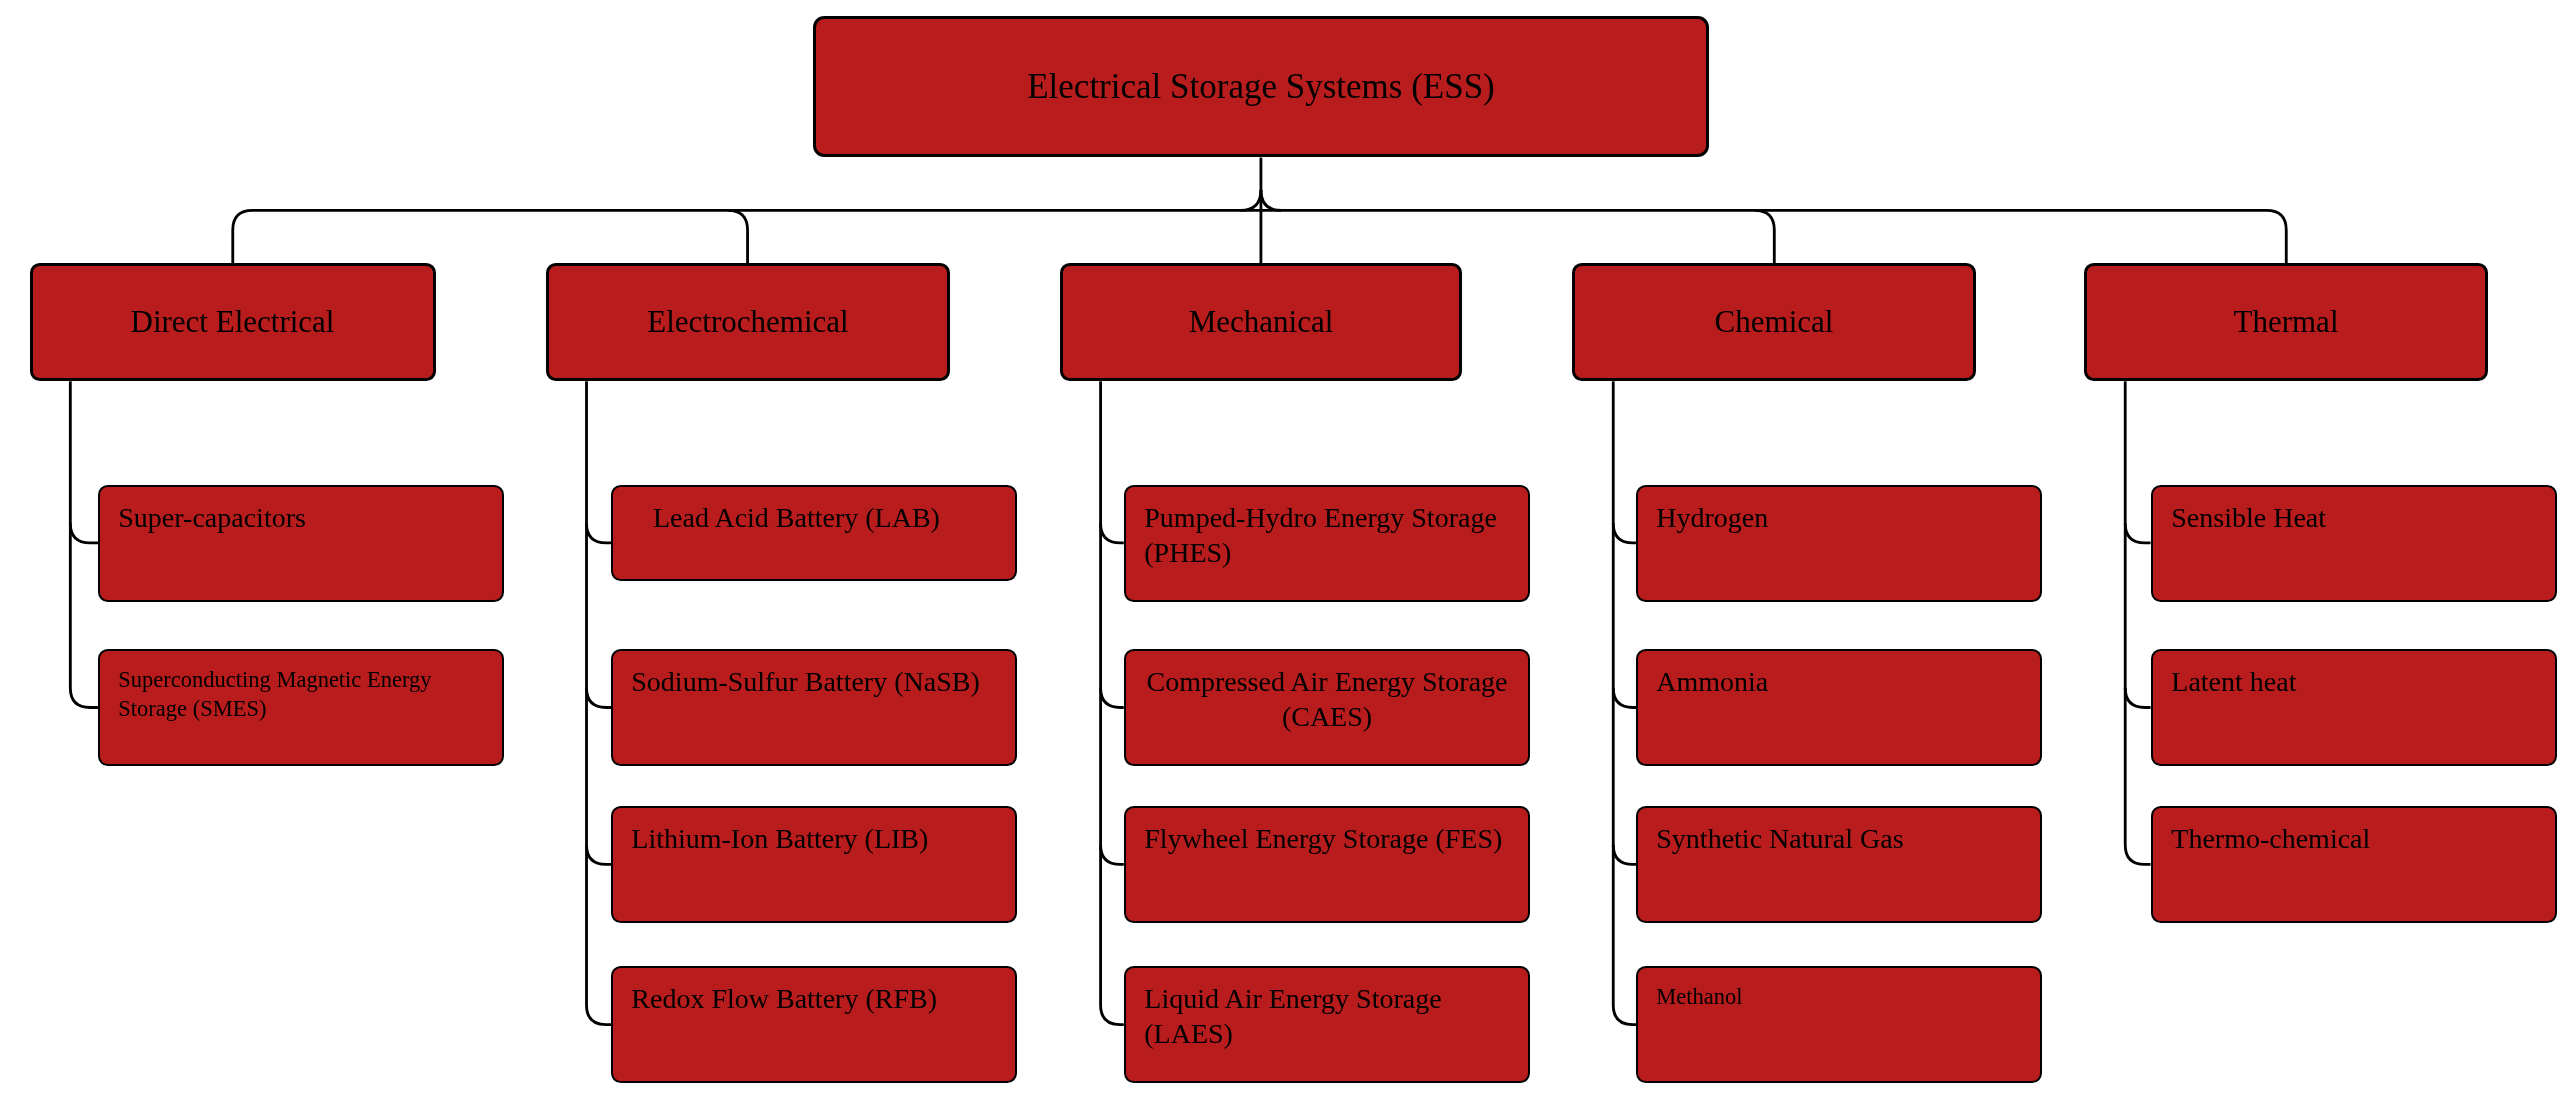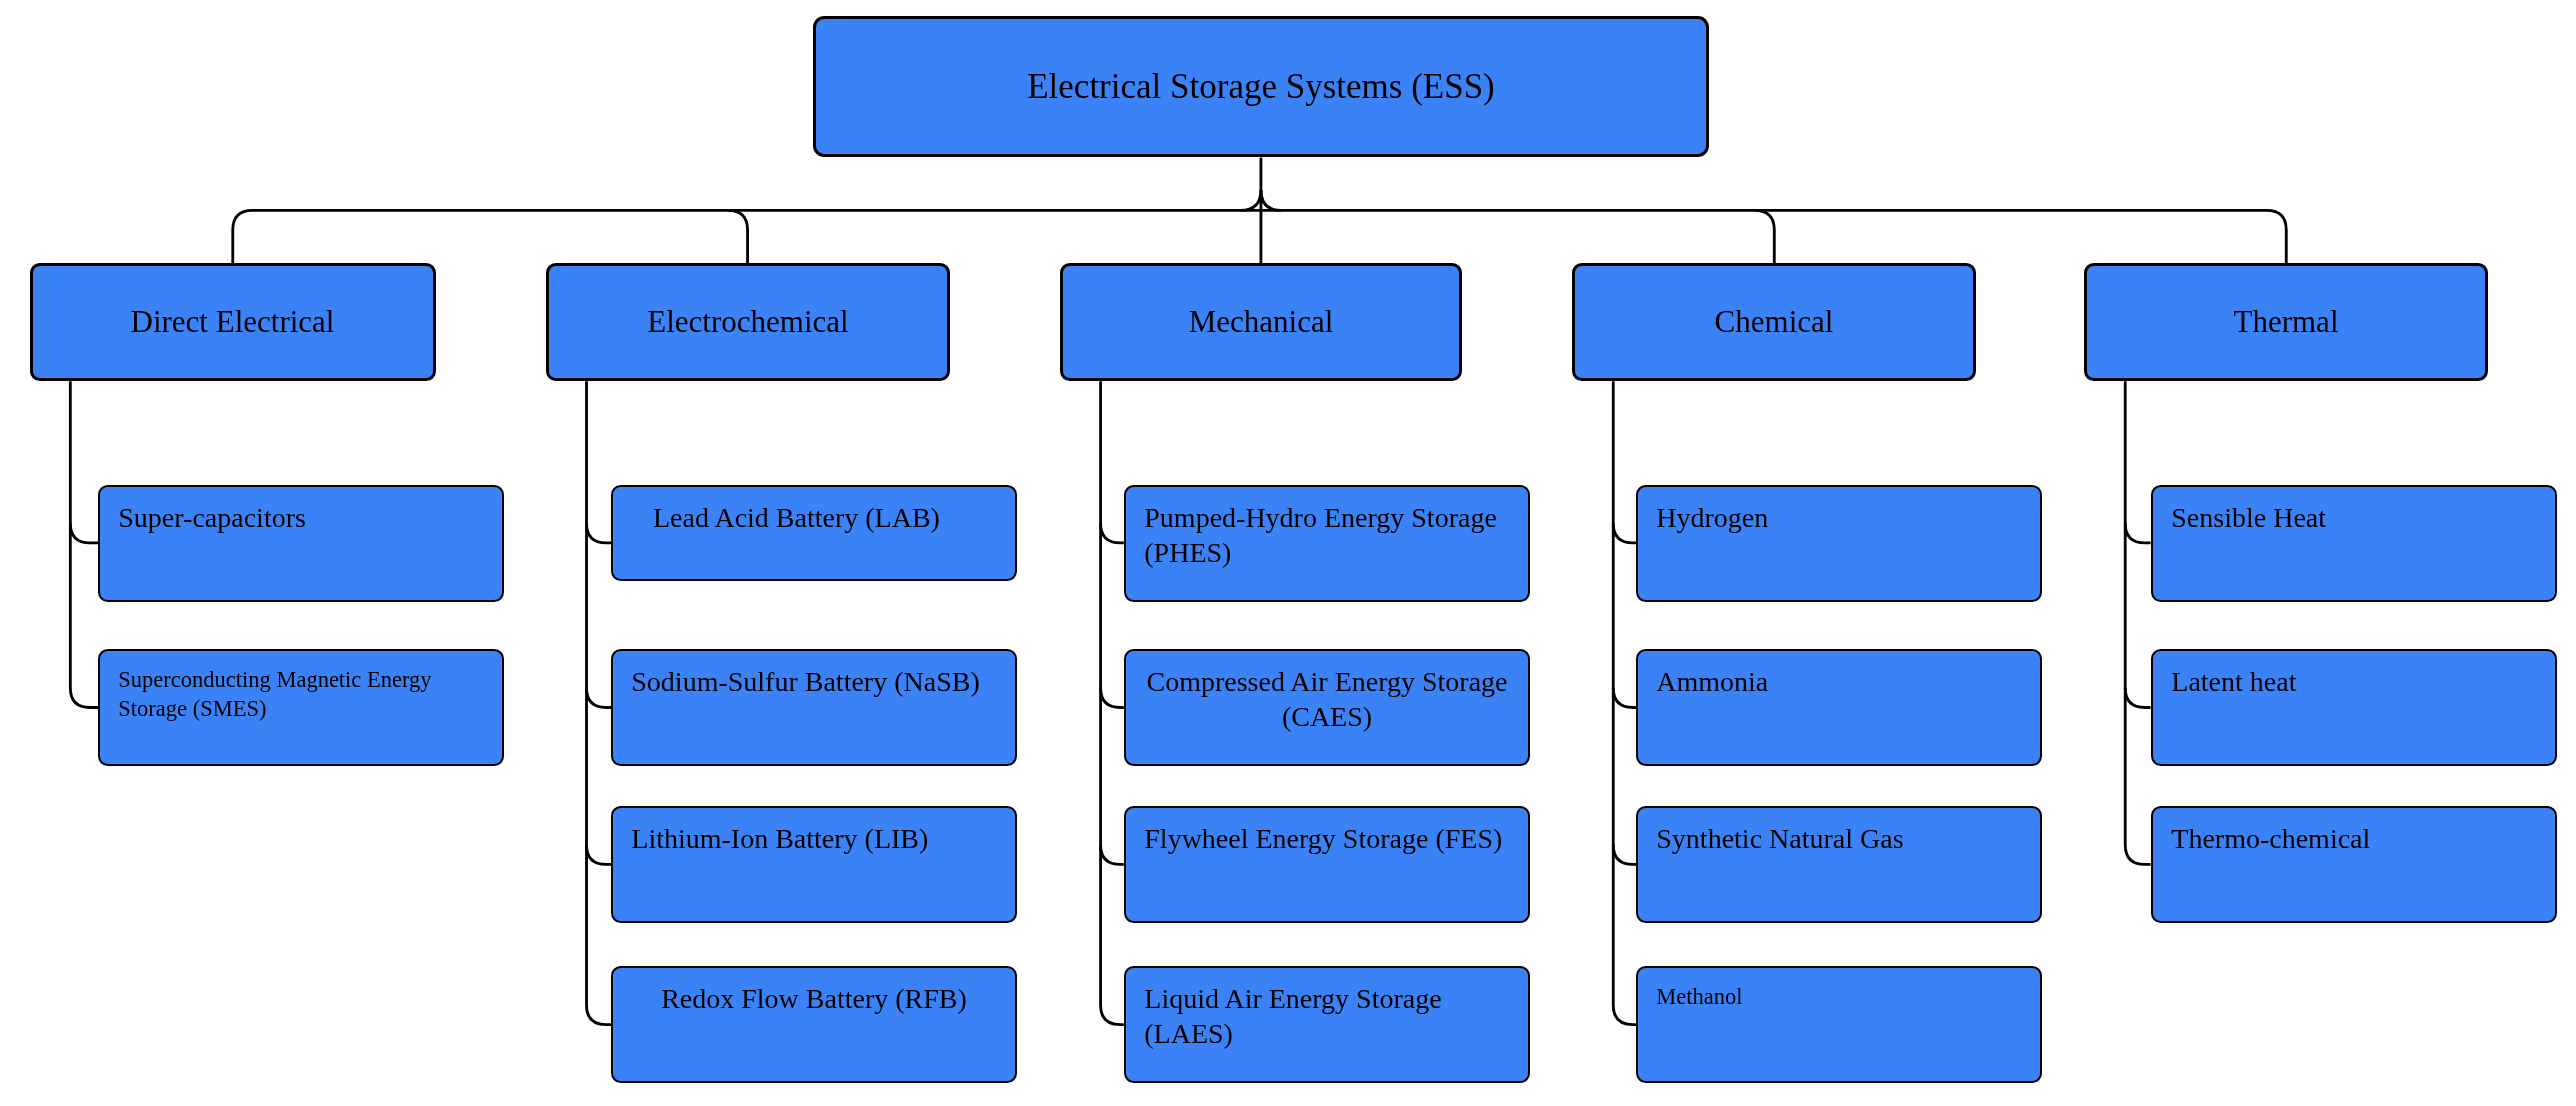--- a/index.html
+++ b/index.html
@@ -7,21 +7,21 @@
     position:relative;
     width:2576px;height:1107px;
     background:#ffffff;
     font-family:"Liberation Serif", serif;
     color:#000;
     overflow:hidden;
   }
   svg.connectors{position:absolute;left:0;top:0;width:2576px;height:1107px;}
   .node{
     position:absolute;
-    background:#3b82f6;
+    background:#b91c1c;
     border:3.5px solid #000;
     border-radius:11.3px;
     box-sizing:border-box;
   }
   .root-node{
     display:flex;align-items:center;justify-content:center;
     font-size:35px;text-align:center;
   }
   .cat-node{
     display:flex;align-items:center;justify-content:center;
@@ -102,21 +102,21 @@
 
   <div class="node child-node" style="left:611px;top:485px;width:406px;height:96px;padding-left:40px;">
     <span>Lead Acid Battery (LAB)</span>
   </div>
   <div class="node child-node" style="left:611px;top:649px;width:406px;height:117px;">
     <span>Sodium-Sulfur Battery (NaSB)</span>
   </div>
   <div class="node child-node" style="left:611px;top:806px;width:406px;height:117px;">
     <span>Lithium-Ion Battery (LIB)</span>
   </div>
-  <div class="node child-node" style="left:611px;top:966px;width:406px;height:117px;text-align:center;">
+  <div class="node child-node" style="left:611px;top:966px;width:406px;height:117px;">
     <span>Redox Flow Battery (RFB)</span>
   </div>
 
   <div class="node child-node" style="left:1124px;top:485px;width:406px;height:117px;">
     <span>Pumped-Hydro Energy Storage (PHES)</span>
   </div>
   <div class="node child-node" style="left:1124px;top:649px;width:406px;height:117px;text-align:center;">
     <span>Compressed Air Energy Storage (CAES)</span>
   </div>
   <div class="node child-node" style="left:1124px;top:806px;width:406px;height:117px;">

